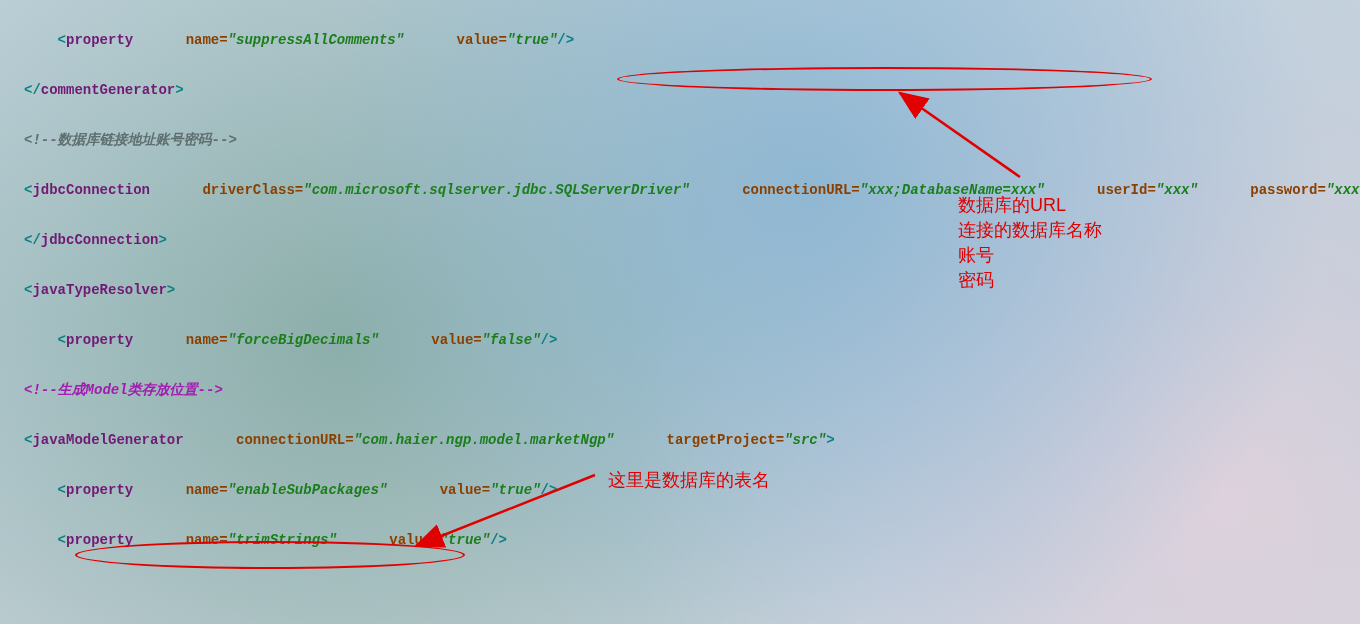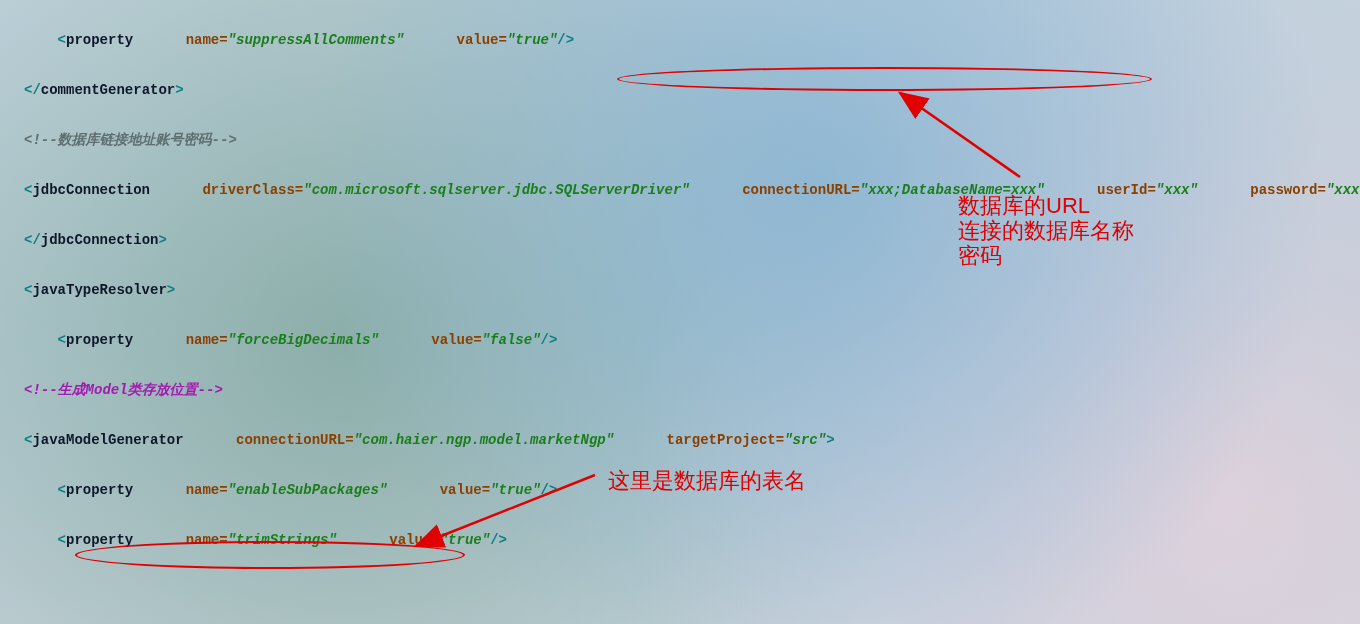--- a/index.html
+++ b/index.html
@@ -20,31 +20,31 @@
       linear-gradient(to bottom, #c1d2dd 0%, #b6ccd5 50%, #c8d4dc 100%);
     position:relative;
   }
   .code {
     position:absolute;
     top:0; left:0;
     padding:3px 0 0 24px;
     white-space:pre;
   }
   .delim { color:#0a8080; }
-  .tag   { color:#0f172a; } 
+  .tag   { color:#701a75; } 
   .attr  { color:#8b4000;margin-left:44px; } 
   .val   { color:#1a7f1a; font-style:italic; }
   .cmt   { color:#a21caf; font-style:italic; }
   .cmtdark { color:#5f6f6f; font-style:italic; }
   .line  { display:block; height:25px; }
   .annotation {
     position:absolute;
     font-family: "Microsoft YaHei","SimSun",sans-serif;
     font-weight:normal;
-    font-size:22px;
+    font-size:18px;
     line-height:25px;
     color:#e00000;
   }
   .ellipse {
     position:absolute;
     border:2px solid #e00000;
     border-radius:50%;
     pointer-events:none;
   }
   svg.arrows { position:absolute; top:0; left:0; pointer-events:none; }
@@ -87,17 +87,18 @@
       <path d="M0,0 L12,5 L0,10 Z" fill="#e00000"></path>
     </marker>
   </defs>
   <line x1="1020" y1="177" x2="900" y2="93" stroke="#e00000" stroke-width="2.5" marker-end="url(#ah)"></line>
   <line x1="595" y1="475" x2="416" y2="546" stroke="#e00000" stroke-width="2.5" marker-end="url(#ah)"></line>
 </svg>
 
 <div class="annotation" style="left:958px; top:193px;">
   <div>数据库的URL</div>
   <div>连接的数据库名称</div>
+  <div>账号</div>
   <div>密码</div>
 </div>
 <div class="annotation" style="left:608px; top:468px;">
   <div>这里是数据库的表名</div>
 </div>
 
 </body></html>

